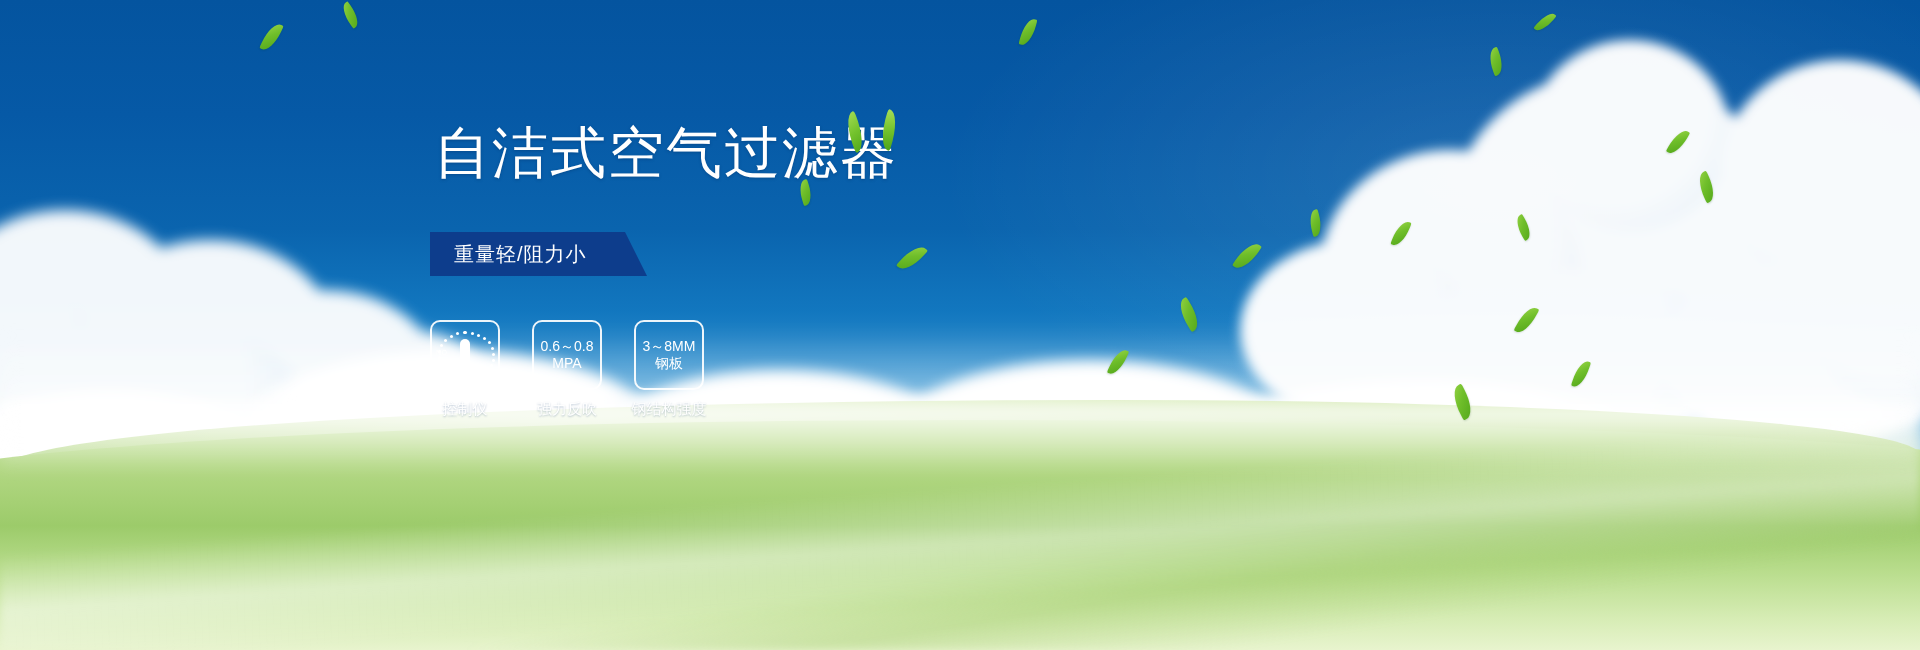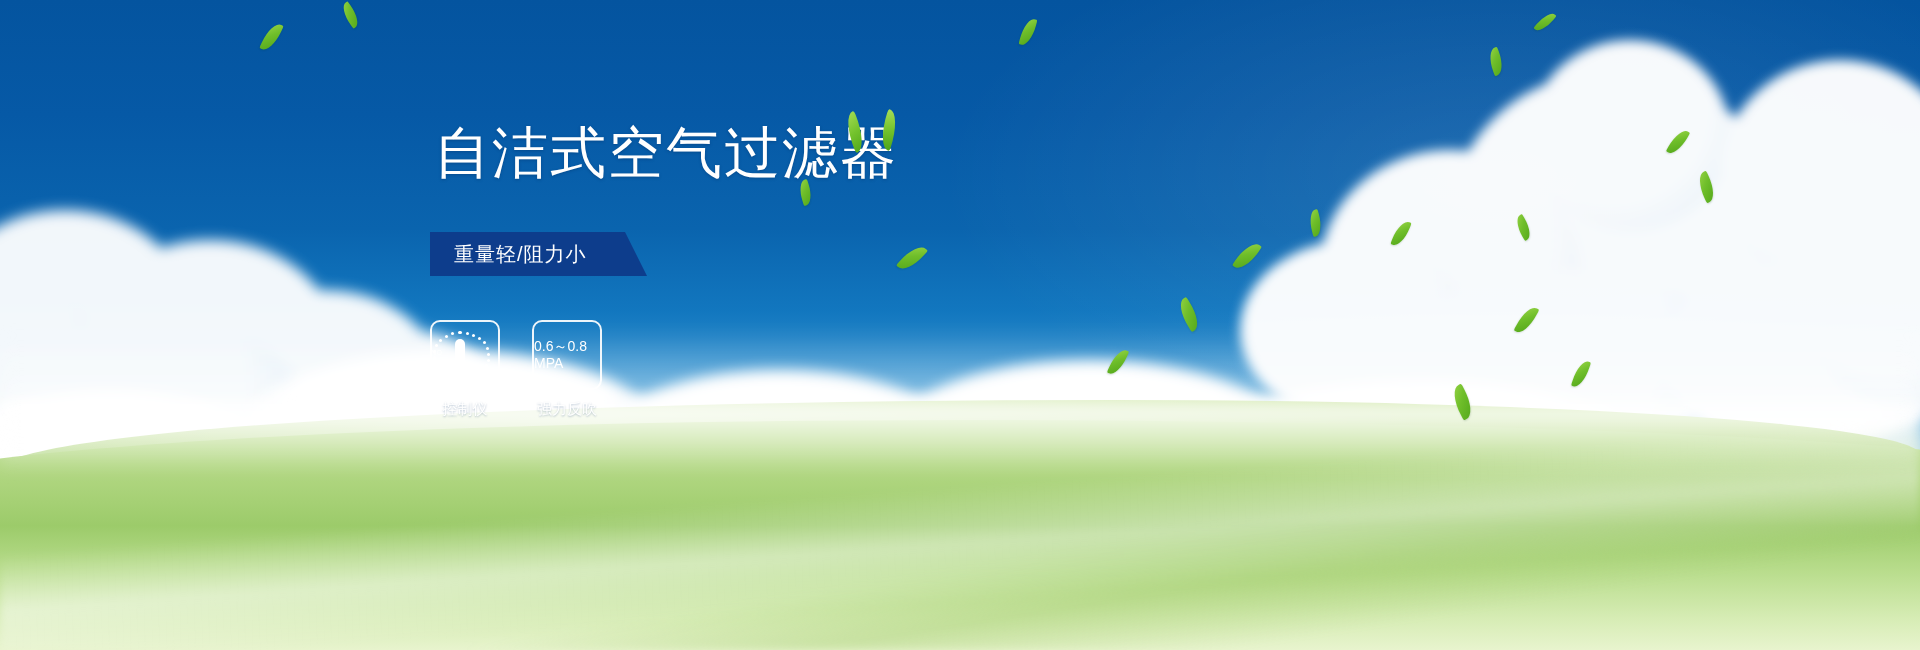--- a/index.html
+++ b/index.html
@@ -132,21 +132,21 @@
   }
 
   
   .features{position:absolute;left:430px;top:320px;display:flex;gap:32px;}
   .feat{width:70px;display:flex;flex-direction:column;align-items:center;}
   .feat-box{
     width:70px;height:70px;
     border:2px solid rgba(255,255,255,.92);
     border-radius:10px;
     display:flex;flex-direction:column;
-    align-items:flex-start;justify-content:center;
+    align-items:center;justify-content:center;
     color:#ffffff;
     position:relative;
     overflow:hidden;
   }
   .feat-text{
     font-size:14px;line-height:1.25;text-align:center;
     color:#ffffff;letter-spacing:0;
   }
   .feat-label{
     margin-top:10px;font-size:15px;color:#ffffff;white-space:nowrap;
@@ -306,17 +306,24 @@
 
       <div class="feat">
         <div class="feat-box">
           <div class="feat-text">0.6～0.8</div>
           <div class="feat-text">MPA</div>
         </div>
         <div class="feat-label">强力反吹</div>
       </div>
 
 
+      <div class="feat">
+        <div class="feat-box">
+          <div class="feat-text">3～8MM</div>
+          <div class="feat-text">钢板</div>
+        </div>
+        <div class="feat-label">钢结构强度</div>
+      </div>
 
 
     </div>
   </div>
 </div>
 
 </body></html>

